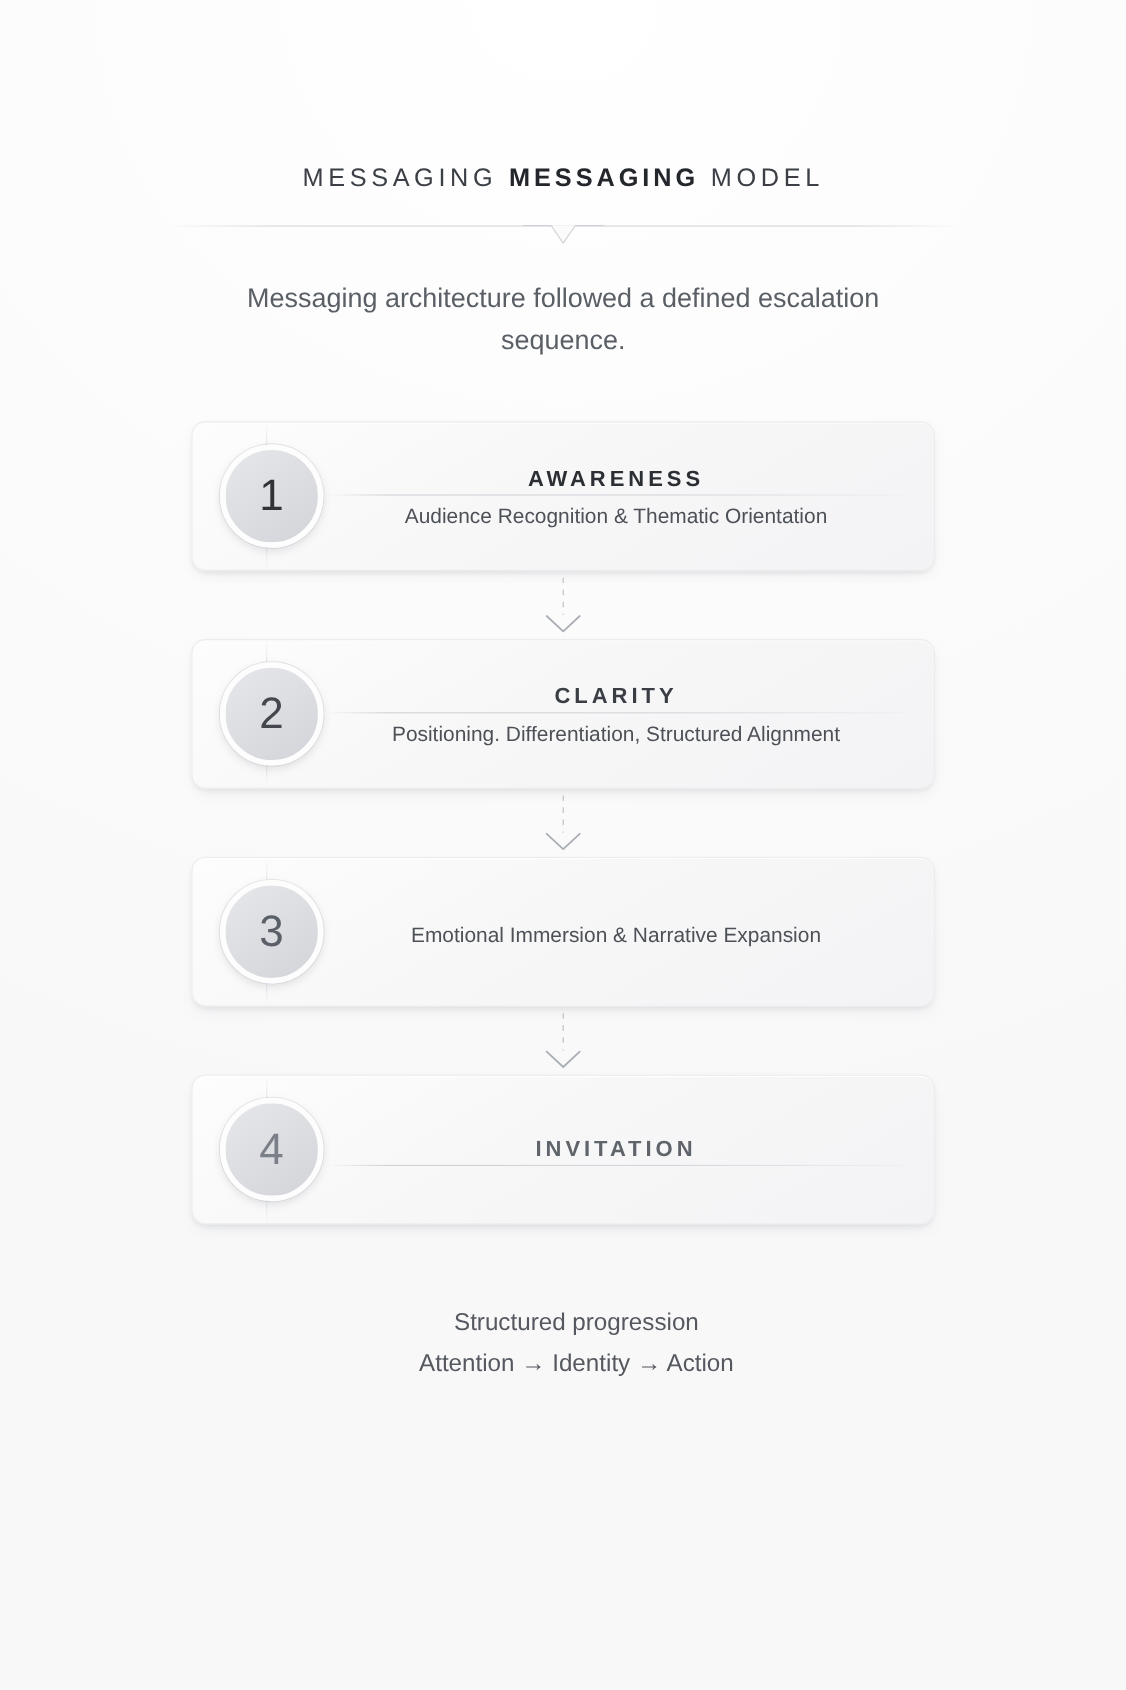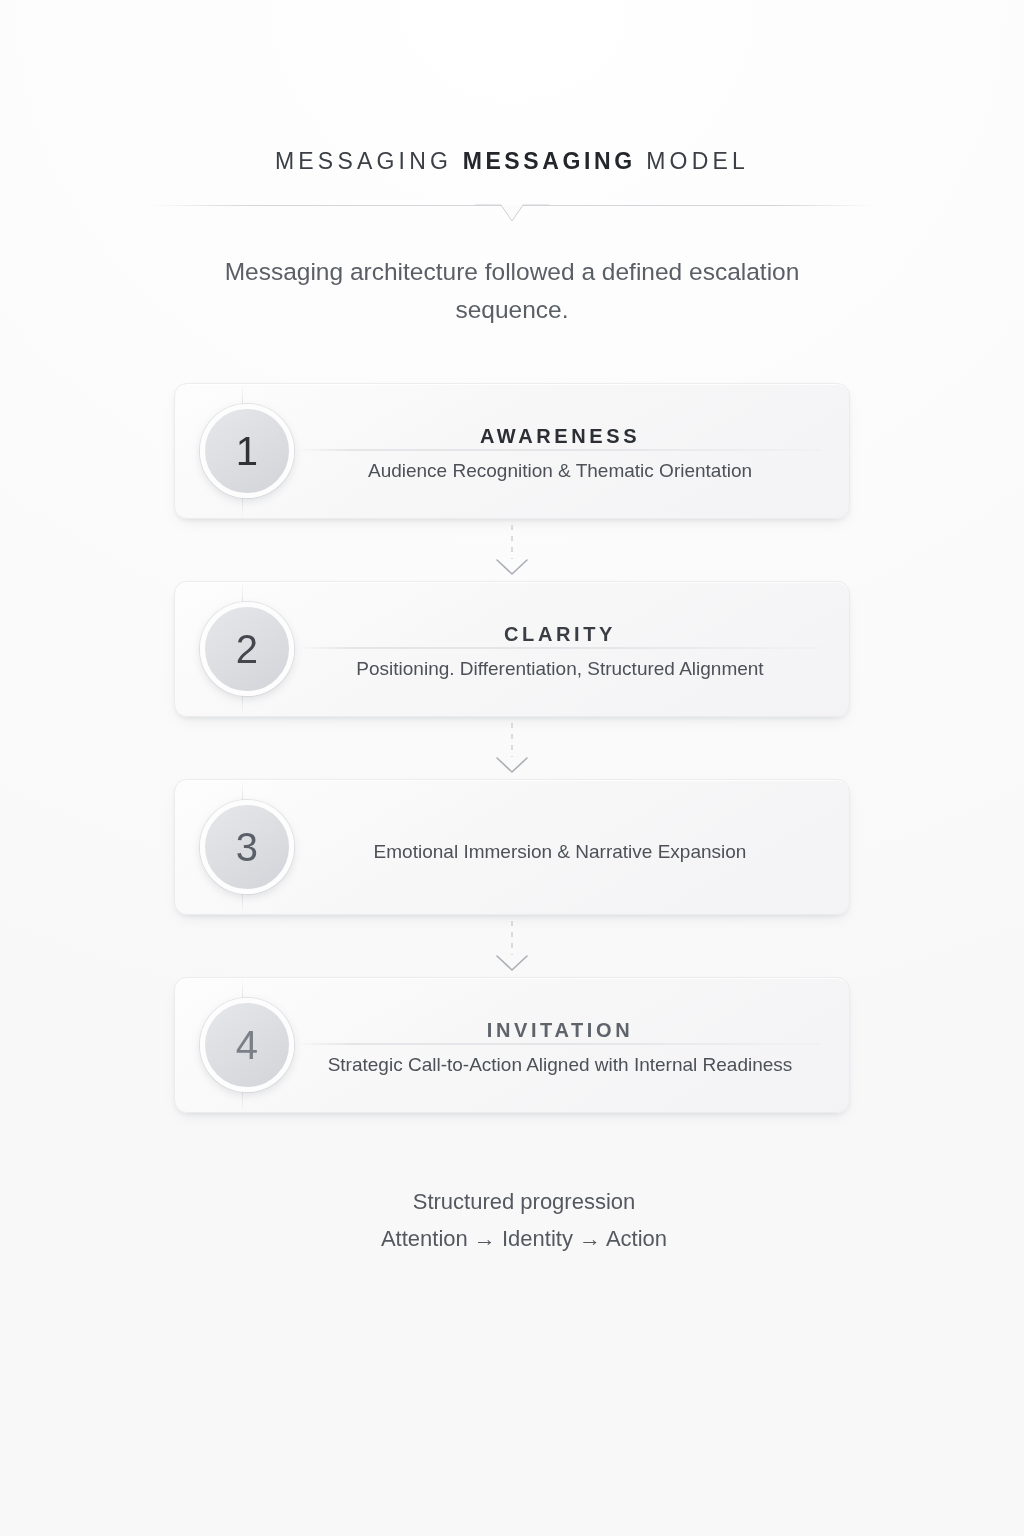--- a/index.html
+++ b/index.html
@@ -328,21 +328,20 @@
       <div class="card">
         <div class="card-guide"></div>
         <div class="badge">
           <span class="badge-num" style="color:#7b8088">4</span>
         </div>
         <div class="card-body">
           <div class="step-title-row">
             <div class="step-title-rule"></div>
             <span class="step-title" style="color:#5f646b">INVITATION</span>
           </div>
-          <div class="step-desc">Strategic Call-to-Action Aligned with Internal Readiness</div>
         </div>
       </div>
     </div>
 
   </div>
 
   <div class="footer">
     <div class="footer-line">Structured progression</div>
     <div class="footer-line second">Attention → Identity → Action</div>
   </div>

